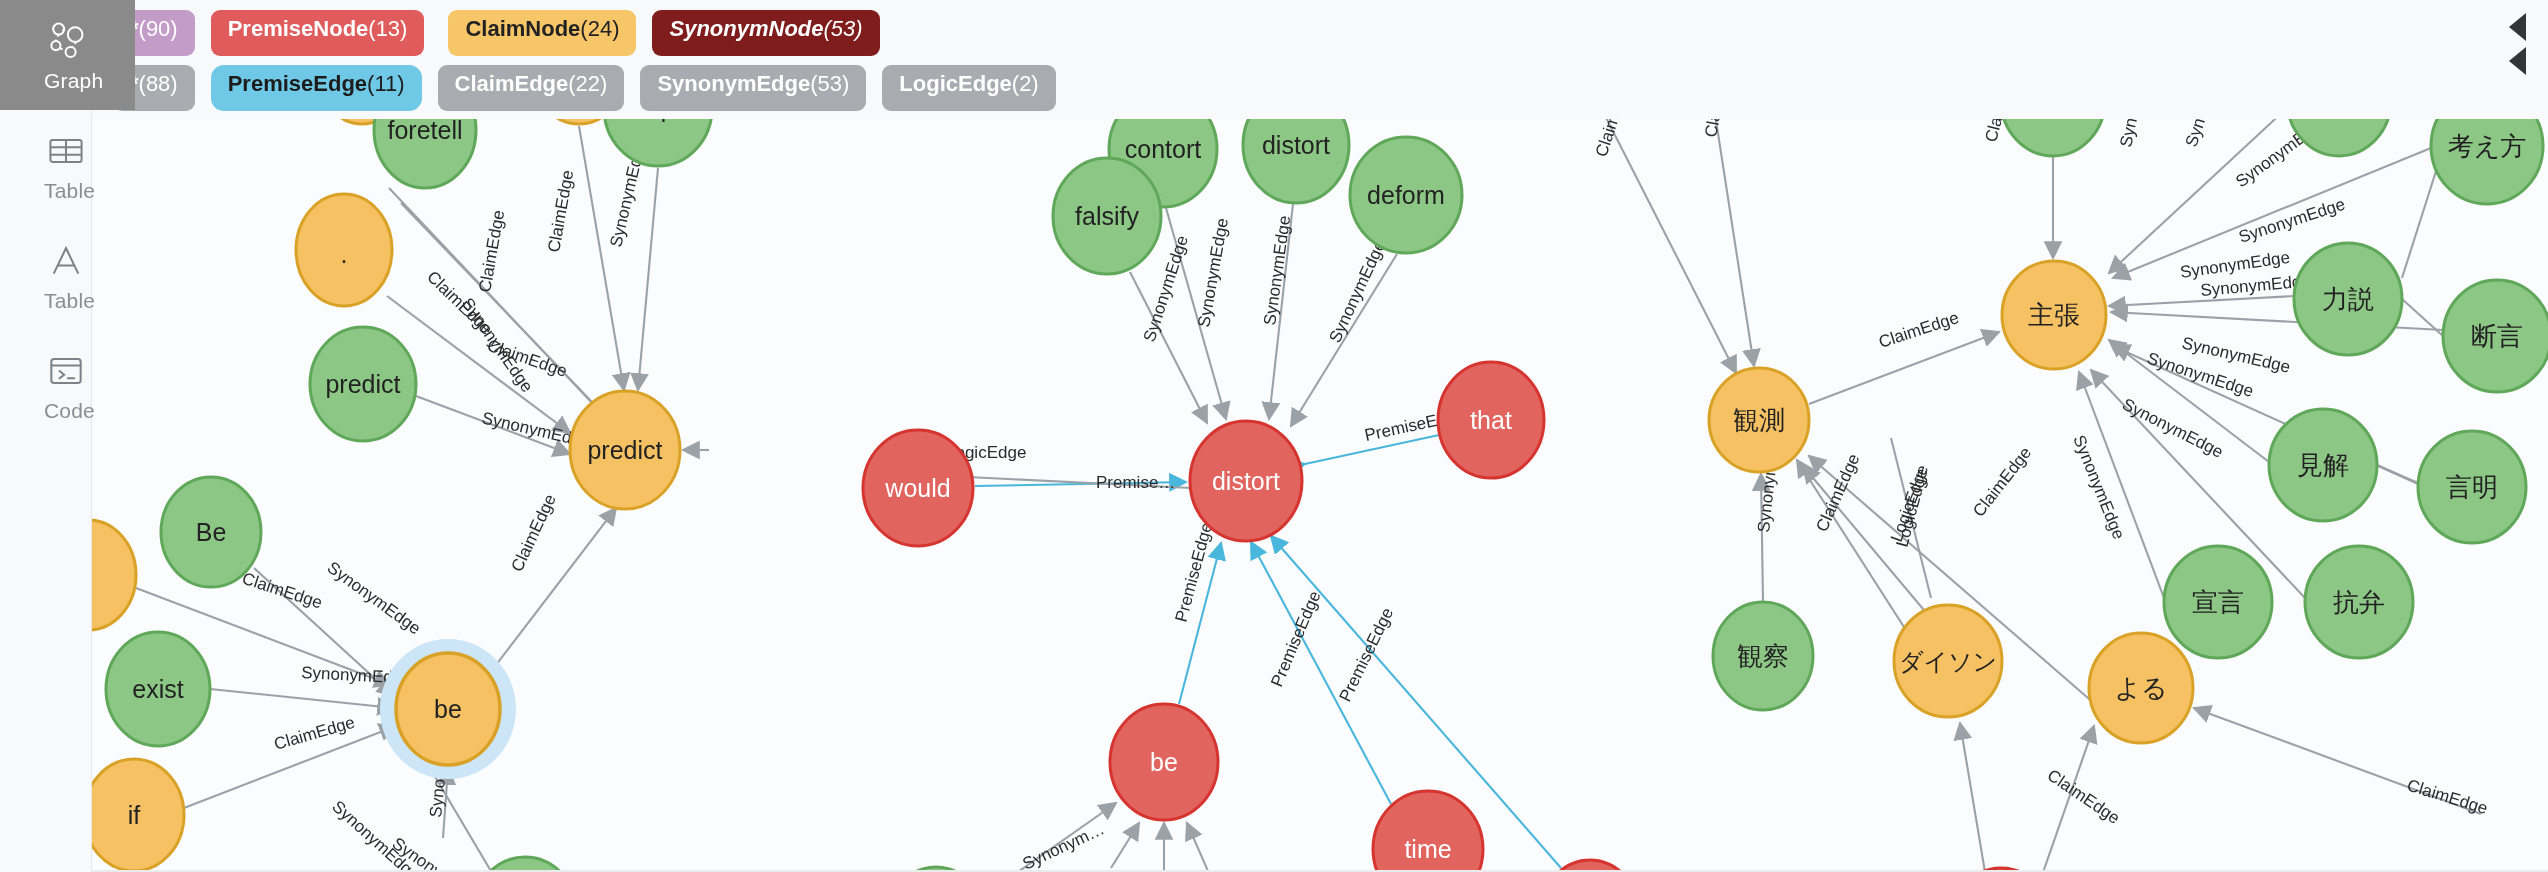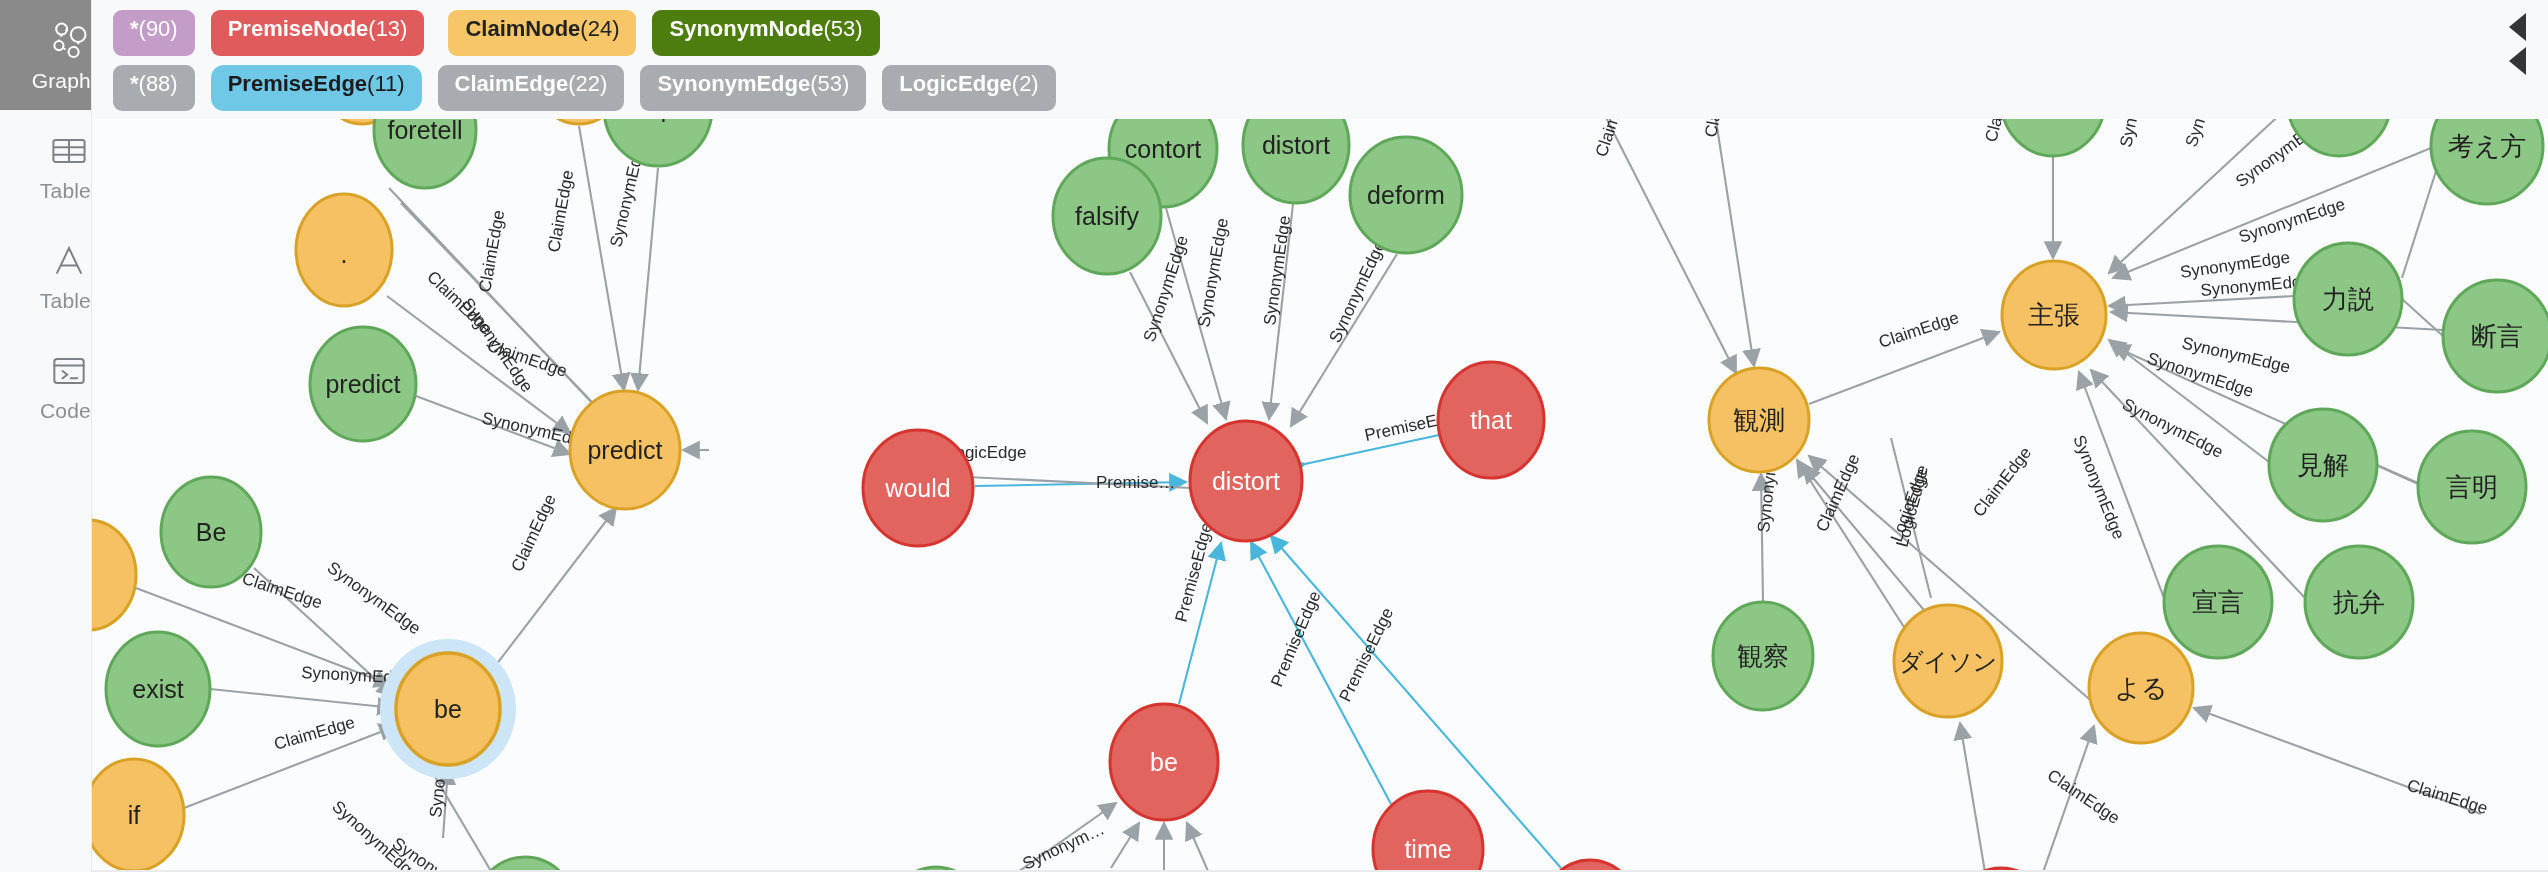--- a/index.html
+++ b/index.html
@@ -2,38 +2,38 @@
 <html><head>
 <meta charset="utf-8">
 <style>
   html,body{margin:0;padding:0;background:#f7f9fb;}
   body{font-family:"Liberation Sans","DejaVu Sans",sans-serif;}
   #app{position:relative;width:2548px;height:872px;overflow:hidden;background:#f9fafb;}
 
   
   #rail{position:absolute;left:0;top:0;width:91px;height:872px;background:#f7f9fb;
         border-right:1px solid #e6e8ea;z-index:30;}
-  .rail-item{width:91px;height:110px;display:flex;flex-direction:column;align-items:flex-end;
-             justify-content:center;gap:7px;color:#8a8f94;cursor:pointer;}
+  .rail-item{width:91px;height:110px;display:flex;flex-direction:column;align-items:flex-start;
+             justify-content:center;gap:7px;color:#8a8f94;cursor:pointer;padding-left:44px;}
   .rail-item.active{background:#8a8a8a;color:#ffffff;}
   .rail-label{font-size:21px;line-height:1;letter-spacing:.2px;}
   .rail-ico{width:44px;height:44px;display:block;}
 
   
   #chipbar{position:absolute;left:91px;top:0;right:0;z-index:25;
            background:#f7f9fb;padding:10px 0 8px 22px;}
   .chiprow{display:flex;align-items:center;gap:16px;margin-bottom:9px;}
   .chiprow:last-child{margin-bottom:0;gap:16px;}
   .chip{border-radius:9px;padding:6px 17px 14px;font-size:22px;font-weight:bold;
         line-height:1.18;white-space:nowrap;cursor:pointer;user-select:none;}
   .chip .cnt{font-weight:normal;}
   .c-star-node{background:#c49cc8;color:#ffffff;}
   .c-premise-node{background:#e05c5c;color:#ffffff;}
   .c-claim-node{background:#f6c669;color:#222222;margin-left:8px;}
-  .c-synonym-node{background:#4d7c0f;color:#ffffff;}
+  .c-synonym-node{background:#7f1d1d;color:#ffffff;font-style:italic;}
   .c-star-edge{background:#a8acb0;color:#ffffff;}
   .c-premise-edge{background:#6ec8e6;color:#1c1c1c;border-radius:13px;}
   .c-claim-edge{background:#a8acb0;color:#ffffff;}
   .c-synonym-edge{background:#a8acb0;color:#ffffff;}
   .c-logic-edge{background:#a8acb0;color:#ffffff;}
 
   
   .collapse{position:absolute;right:22px;width:0;height:0;cursor:pointer;
             border-top:14px solid transparent;border-bottom:14px solid transparent;
             border-right:17px solid #333638;z-index:26;}

